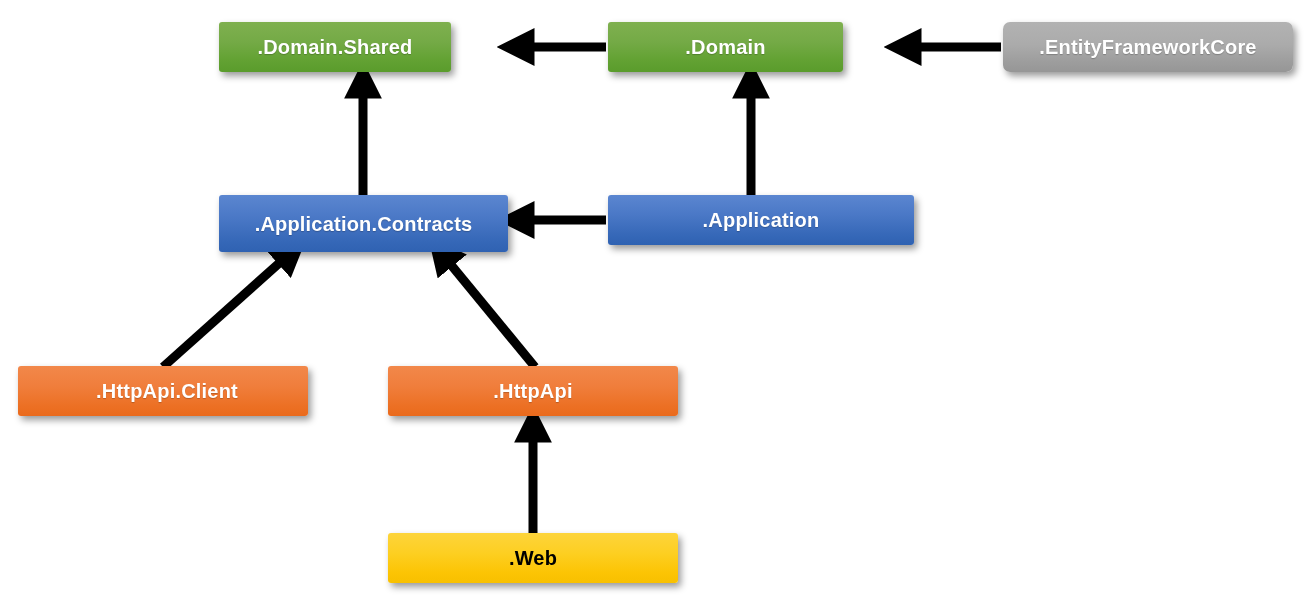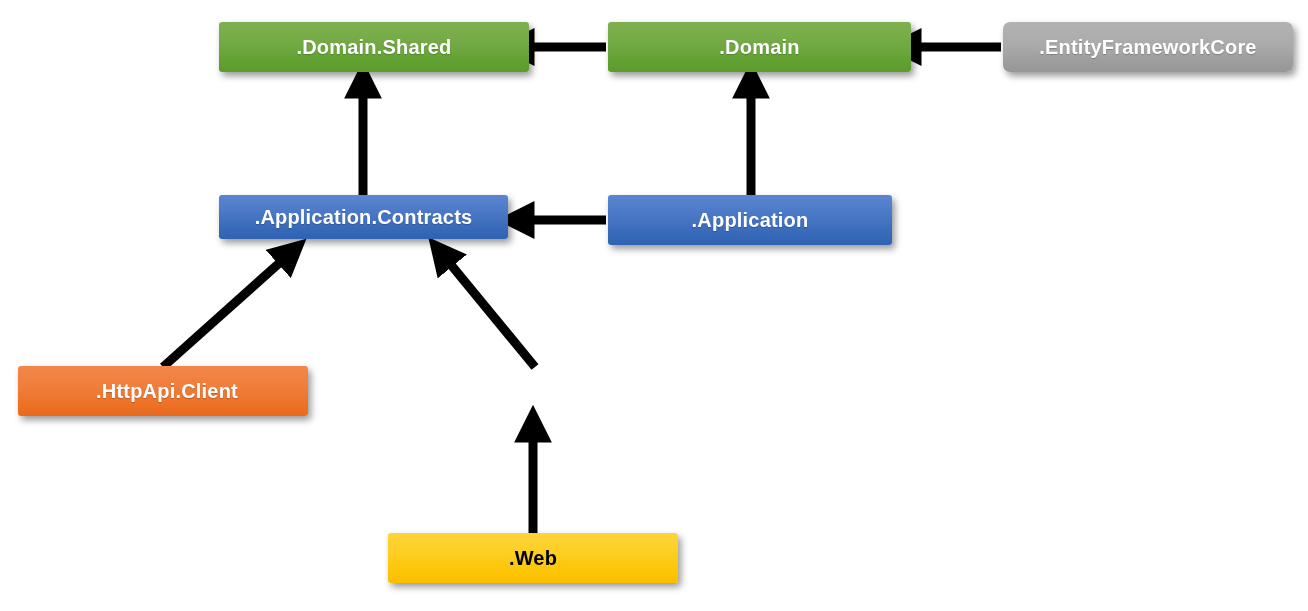--- a/index.html
+++ b/index.html
@@ -89,42 +89,45 @@
         <line x1="1001" y1="47" x2="899" y2="47" stroke="#000000" stroke-width="9" stroke-linecap="butt" marker-end="url(#arrowhead)"></line>
         <line x1="363" y1="196" x2="363" y2="76" stroke="#000000" stroke-width="9" stroke-linecap="butt" marker-end="url(#arrowhead)"></line>
         <line x1="751" y1="196" x2="751" y2="76" stroke="#000000" stroke-width="9" stroke-linecap="butt" marker-end="url(#arrowhead)"></line>
         <line x1="606" y1="220" x2="512" y2="220" stroke="#000000" stroke-width="9" stroke-linecap="butt" marker-end="url(#arrowhead)"></line>
         <line x1="163" y1="367" x2="295" y2="249" stroke="#000000" stroke-width="9" stroke-linecap="butt" marker-end="url(#arrowhead)"></line>
         <line x1="535" y1="367" x2="438" y2="249" stroke="#000000" stroke-width="9" stroke-linecap="butt" marker-end="url(#arrowhead)"></line>
         <line x1="533" y1="534" x2="533" y2="420" stroke="#000000" stroke-width="9" stroke-linecap="butt" marker-end="url(#arrowhead)"></line>
       </g>
   </svg>
 
-  <div class="node green" style="left:219px; top:22px; width:310px; height:50px;">
+  <div class="node green" style="left:219px; top:22px; width:232px; height:50px;">
     <span class="node-label">.Domain.Shared</span>
   </div>
 
-  <div class="node green" style="left:608px; top:22px; width:303px; height:50px;">
+  <div class="node green" style="left:608px; top:22px; width:235px; height:50px;">
     <span class="node-label">.Domain</span>
   </div>
 
   <div class="node gray" style="left:1003px; top:22px; width:290px; height:50px;border-radius:7px;">
     <span class="node-label">.EntityFrameworkCore</span>
   </div>
 
-  <div class="node blue" style="left:219px; top:195px; width:289px; height:44px;">
+  <div class="node blue" style="left:219px; top:195px; width:289px; height:57px;">
     <span class="node-label">.Application.Contracts</span>
   </div>
 
-  <div class="node blue" style="left:608px; top:195px; width:284px; height:50px;">
+  <div class="node blue" style="left:608px; top:195px; width:306px; height:50px;">
     <span class="node-label">.Application</span>
   </div>
 
   <div class="node orange" style="left:18px; top:366px; width:290px; height:50px;padding-left:8px;">
     <span class="node-label">.HttpApi.Client</span>
   </div>
 
+  <div class="node orange" style="left:388px; top:366px; width:290px; height:50px;">
+    <span class="node-label">.HttpApi</span>
+  </div>
 
   <div class="node amber" style="left:388px; top:533px; width:290px; height:50px;">
     <span class="node-label">.Web</span>
   </div>
 
 </div>
 
 </body></html>

